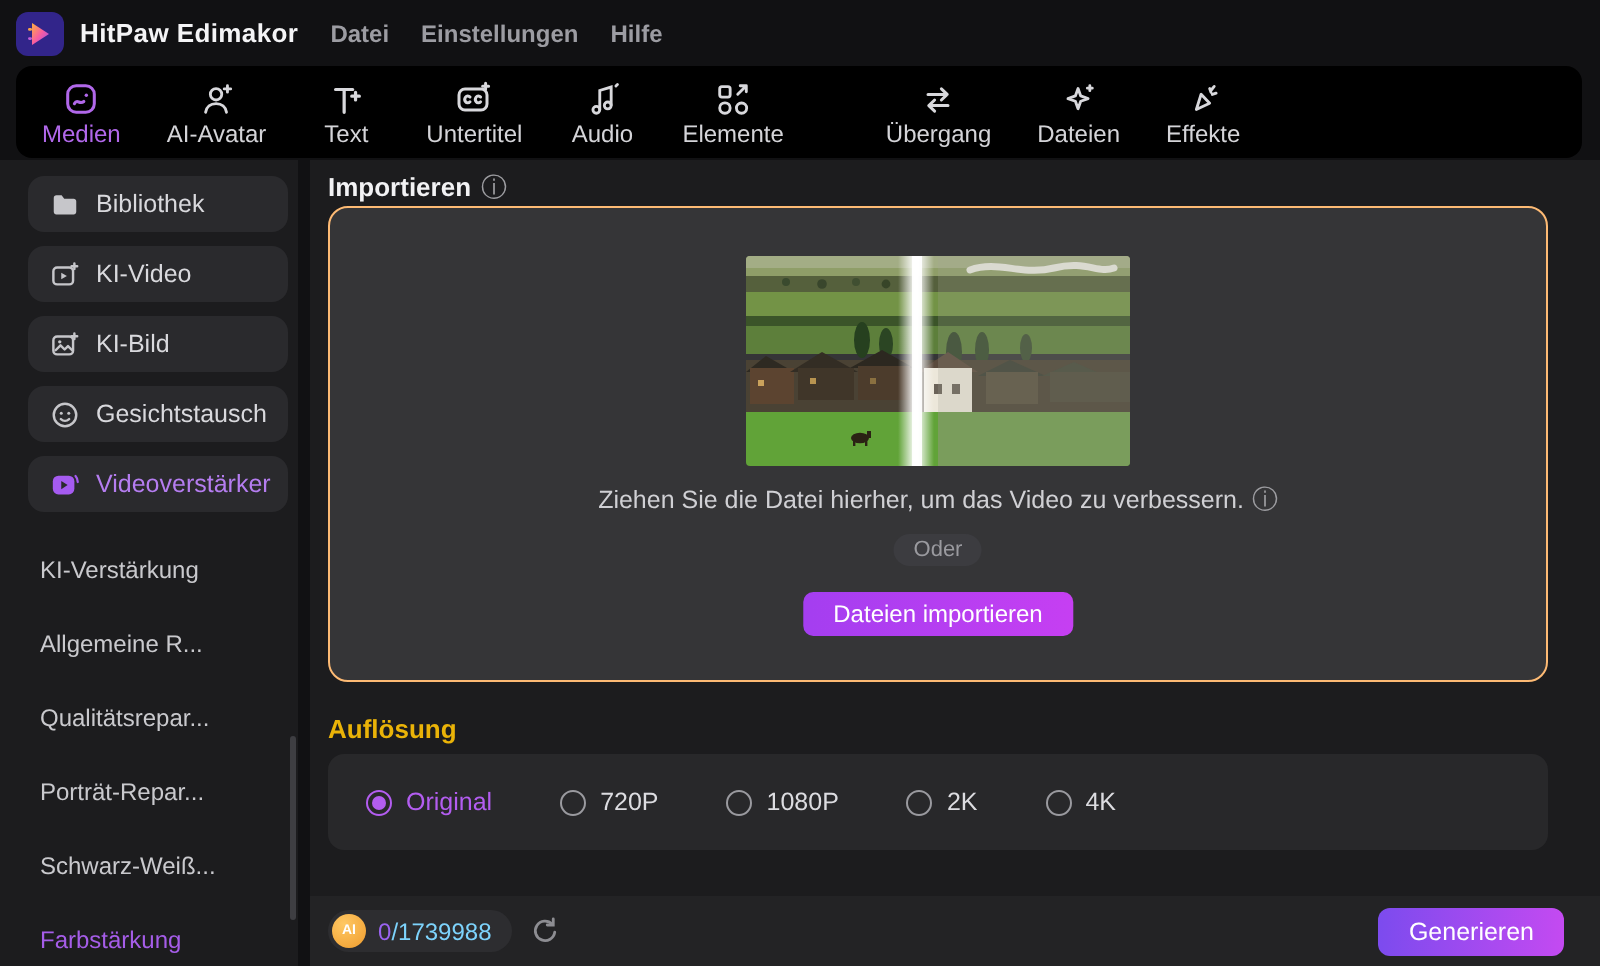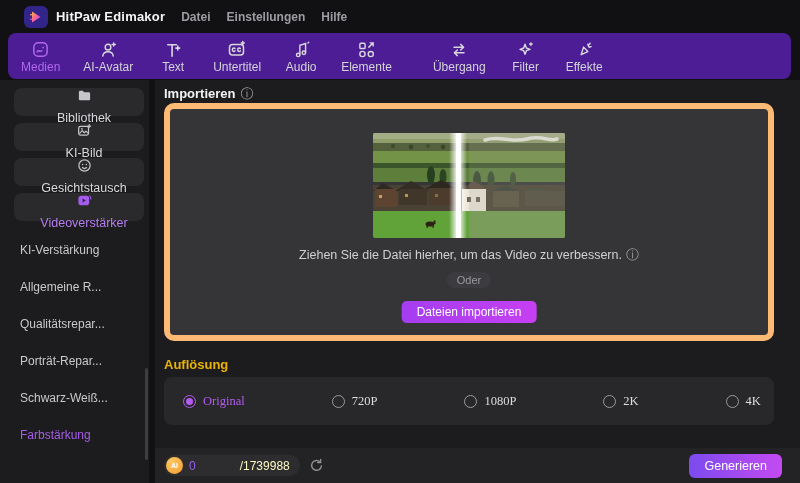--- a/index.html
+++ b/index.html
@@ -7,72 +7,72 @@
   body {
     font-family:"Liberation Sans", sans-serif;
     background:#111113;
     color:#e8e8ea;
     position:relative;
     overflow:hidden;
     -webkit-font-smoothing:antialiased;
   }
 
   
-  .menubar { height:33px; display:flex; align-items:center; padding-left:24px; }
+  .menubar { height:33px; display:flex; align-items:center; padding-left:8px; }
   .logo { width:24px; height:22px; border-radius:6px; background:#32258a; display:flex; align-items:center; justify-content:center; flex:0 0 auto; }
   .app-title { margin-left:8px; font-size:13px; font-weight:bold; color:#f4f4f6; letter-spacing:.2px; }
   .menu-item { margin-left:16px; font-size:12px; color:#9c9ca2; cursor:default;font-weight:bold; }
 
   
-  .toolbar { position:absolute; left:8px; top:33px; width:783px; height:46px; background:#4c1d95; border-radius:8px; display:flex; align-items:center; padding:0 13px; }
+  .toolbar { position:absolute; left:8px; top:33px; width:783px; height:46px; background:#000000; border-radius:8px; display:flex; align-items:center; padding:0 13px; }
   .tbitem { display:flex; flex-direction:column; align-items:center; justify-content:center; gap:1px; margin-right:23px; color:#d4d4d8; min-width:34px; }
   .tbitem .ticon { height:21px; display:flex; align-items:flex-end; justify-content:center; color:#d8d8dc; }
   .tbitem .tlabel { font-size:12px; line-height:14px; white-space:nowrap; }
   .tbitem.active .tlabel, .tbitem.active .ticon { color:#b168ea; }
-  .tbitem:nth-child(7){ margin-left:18px; }
+  .tbitem:nth-child(7){ margin-left:28px; }
 
   
   .sidebar { position:absolute; left:0; top:80px; width:149px; bottom:0; background:#1c1c1e; padding-top:8px; }
   .main { position:absolute; left:155px; top:80px; right:0; bottom:0; background:#1c1c1e; }
 
-  .side-item { height:28px; margin:0 5px 7px 14px; background:#2a2a2d; border-radius:8px; display:flex; align-items:center; padding-left:10px; gap:8px; font-size:12.5px; color:#d9d9dd;flex-direction:column; }
+  .side-item { height:28px; margin:0 5px 7px 14px; background:#2a2a2d; border-radius:8px; display:flex; align-items:center; padding-left:10px; gap:8px; font-size:12.5px; color:#d9d9dd; }
   .side-item .sicon { width:16px; height:16px; display:flex; align-items:center; justify-content:center; color:#c6c6ca; }
   .side-item.enhancer { color:#b57df0; }
   .side-item.enhancer .sicon { color:#a55bf0; }
   .sub-list { padding-top:14px; }
   .sub-item { padding-left:20px; height:16px; line-height:16px; margin-bottom:21px; font-size:12px; color:#c9c9cd; white-space:nowrap; }
   .sub-item.active { color:#a55de8; }
   .side-scrollbar { position:absolute; right:1px; top:288px; width:3px; height:92px; border-radius:2px; background:#3e3e42; }
 
   
   .section-head { position:absolute; left:9px; top:6px; display:flex; align-items:center; gap:5px; }
   .section-title { font-size:13px; font-weight:bold; color:#f2f2f4; }
   .info-glyph { font-size:13px; color:#9c9ca0; line-height:13px; }
 
-  .dropzone { position:absolute; left:9px; top:23px; width:610px; height:238px; background:#353537; border:6px solid #fdba74; border-radius:10px; }
+  .dropzone { position:absolute; left:9px; top:23px; width:610px; height:238px; background:#353537; border:1px solid #fdba74; border-radius:10px; }
   .preview { position:absolute; top:24px; left:50%; transform:translateX(-50%); width:192px; height:105px; border-radius:2px; overflow:hidden; display:block; }
   .hint-row { position:absolute; top:139px; width:100%; text-align:center; font-size:12.5px; color:#d0d0d4; }
   .hint-row .info-glyph { margin-left:4px; }
   .or-pill { position:absolute; top:163px; left:50%; transform:translateX(-50%); background:#3c3c40; color:#9a9a9f; font-size:11px; padding:2px 10px; border-radius:9px; }
   .import-btn { position:absolute; top:192px; left:50%; transform:translateX(-50%); height:22px; padding:0 15px; border:none; border-radius:5px; background:linear-gradient(90deg,#a43ef0,#c render#c63ff2); background:linear-gradient(90deg,#a43ef0,#c63ff2); color:#fff; font-size:12px; font-family:inherit; display:flex; align-items:center; cursor:pointer; }
 
   .res-title { position:absolute; left:9px; top:277px; font-size:13px; font-weight:bold; color:#eab308; }
-  .res-box { position:absolute; left:9px; top:297px; width:610px; height:48px; background:#28282a; border-radius:8px; display:flex; align-items:center; padding-left:19px; gap:87px;font-family:Liberation Serif, serif; }
+  .res-box { position:absolute; left:9px; top:297px; width:610px; height:48px; background:#28282a; border-radius:8px; display:flex; align-items:center; padding-left:19px; gap:34px; }
   .radio-opt { display:flex; align-items:center; gap:7px; font-size:12.5px; color:#dcdce0; cursor:pointer; }
   .radio-circle { width:13px; height:13px; border-radius:50%; border:1.5px solid #9a9a9f; position:relative; flex:0 0 auto; }
   .radio-opt.selected { color:#b35df0; }
   .radio-opt.selected .radio-circle { border-color:#b35df0; }
   .radio-opt.selected .radio-circle::after { content:""; position:absolute; inset:2px; border-radius:50%; background:#b35df0; }
 
   
   .footer { position:absolute; left:0; right:0; bottom:0; height:35px; background:#232325; display:flex; align-items:center; padding:0 18px 0 9px; }
   .credit-pill { display:flex; align-items:center; background:#2d2d30; border-radius:11px; height:21px; padding:0 10px 0 2px; gap:6px; }
   .coin { width:17px; height:17px; border-radius:50%; background:radial-gradient(circle at 35% 30%,#ffc863,#ef9c2e); color:#fff; font-size:7px; font-weight:bold; display:flex; align-items:center; justify-content:center; }
   .credit-used { font-size:12px; color:#9a63f0; }
-  .credit-total { font-size:12px; color:#fef9c3;margin-left:44px; }
+  .credit-total { font-size:12px; color:#7dd3fc; }
   .refresh { margin-left:9px; color:#8d8d92; display:flex; align-items:center; cursor:pointer; }
   .gen-btn { margin-left:auto; height:24px; padding:0 15px; border:none; border-radius:6px; background:linear-gradient(90deg,#7c4bee,#c44af1); color:#fff; font-size:12.5px; font-family:inherit; cursor:pointer; }
 
   svg { display:block; }
 </style>
 </head>
 <body>
 
 <div class="menubar">
   <div class="logo">
@@ -166,41 +166,51 @@
     </span>
     <span class="tlabel">Übergang</span>
   </div>
   <div class="tbitem">
     <span class="ticon">
       <svg width="19" height="19" viewBox="0 0 20 20" fill="none" stroke="currentColor" stroke-width="1.5" stroke-linejoin="round" stroke-linecap="round">
         <path d="M9.5 4.5l1.4 3.9 3.9 1.4-3.9 1.4-1.4 3.9-1.4-3.9-3.9-1.4 3.9-1.4z"></path>
           <path d="M15.7 3v2.6M14.4 4.3H17"></path>
       </svg>
     </span>
-    <span class="tlabel">Filter</span>
+    <span class="tlabel">Dateien</span>
   </div>
   <div class="tbitem">
     <span class="ticon">
       <svg width="19" height="19" viewBox="0 0 20 20" fill="none" stroke="currentColor" stroke-width="1.5" stroke-linejoin="round" stroke-linecap="round">
         <path d="M6.5 15.5 L13.5 12.2 L9 7.5 Z"></path>
           <path d="M13.5 4.5l.7 2M16.9 6.9l-2 .7M15.9 3.4l-1.3 1.6"></path>
       </svg>
     </span>
     <span class="tlabel">Effekte</span>
   </div>
 </div>
 
 <div class="sidebar">
   <div class="side-item">
     <span class="sicon">
       <svg width="15" height="15" viewBox="0 0 16 16">
           <path d="M2 4.2c0-.8.6-1.4 1.4-1.4h2.8l1.4 1.8h5C13.4 4.6 14 5.2 14 6v5.6c0 .8-.6 1.4-1.4 1.4H3.4C2.6 13 2 12.4 2 11.6z" fill="currentColor"></path>
         </svg>
     </span>
     <span>Bibliothek</span>
+  </div>
+  <div class="side-item">
+    <span class="sicon">
+      <svg width="15" height="15" viewBox="0 0 16 16" fill="none" stroke="currentColor" stroke-width="1.3" stroke-linecap="round">
+        <rect x="1.8" y="4" width="10.5" height="9" rx="2"></rect>
+          <path d="M6 6.8l3 1.7-3 1.7z" fill="currentColor" stroke="none"></path>
+          <path d="M13 1.8v3M11.5 3.3h3"></path>
+      </svg>
+    </span>
+    <span>KI-Video</span>
   </div>
   <div class="side-item">
     <span class="sicon">
       <svg width="15" height="15" viewBox="0 0 16 16" fill="none" stroke="currentColor" stroke-width="1.3" stroke-linecap="round" stroke-linejoin="round">
         <rect x="1.8" y="3.5" width="10.5" height="9.5" rx="2"></rect>
           <path d="M3 10.8l2.6-2.6 2.2 2.2 1.8-1.8 2.2 2.2"></path>
           <circle cx="5.2" cy="6.3" r=".9" fill="currentColor" stroke="none"></circle>
           <path d="M13 1.8v3M11.5 3.3h3"></path>
       </svg>
     </span>

